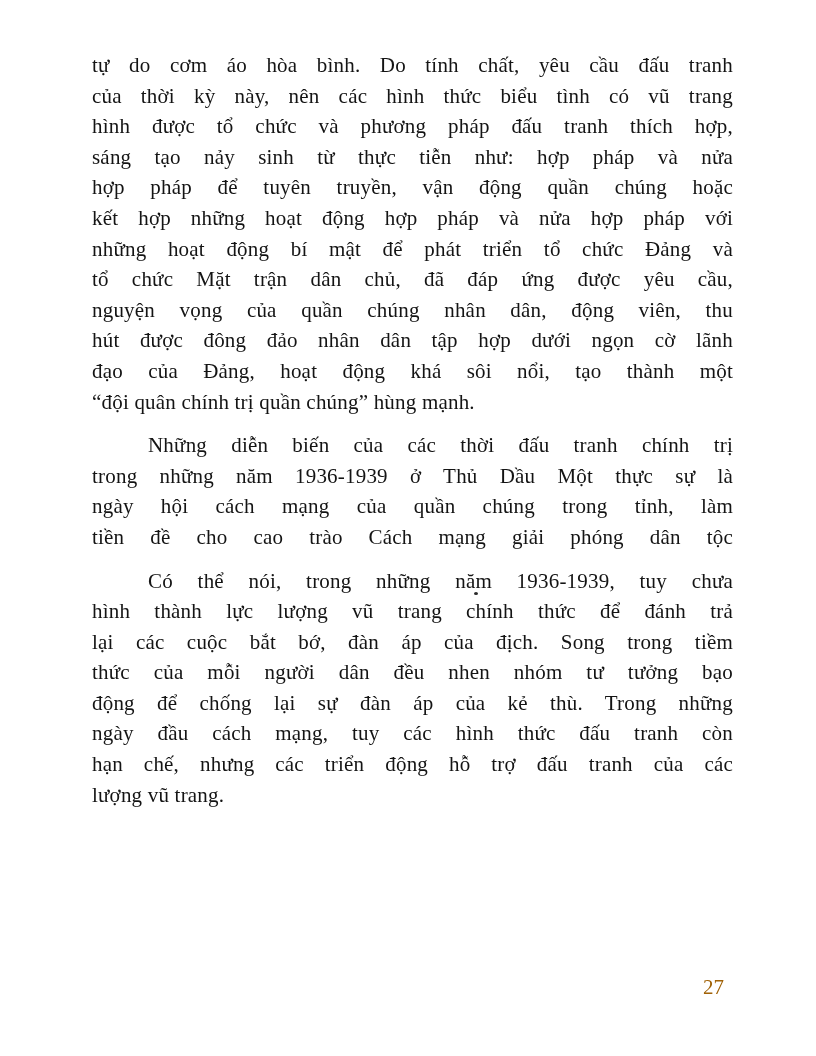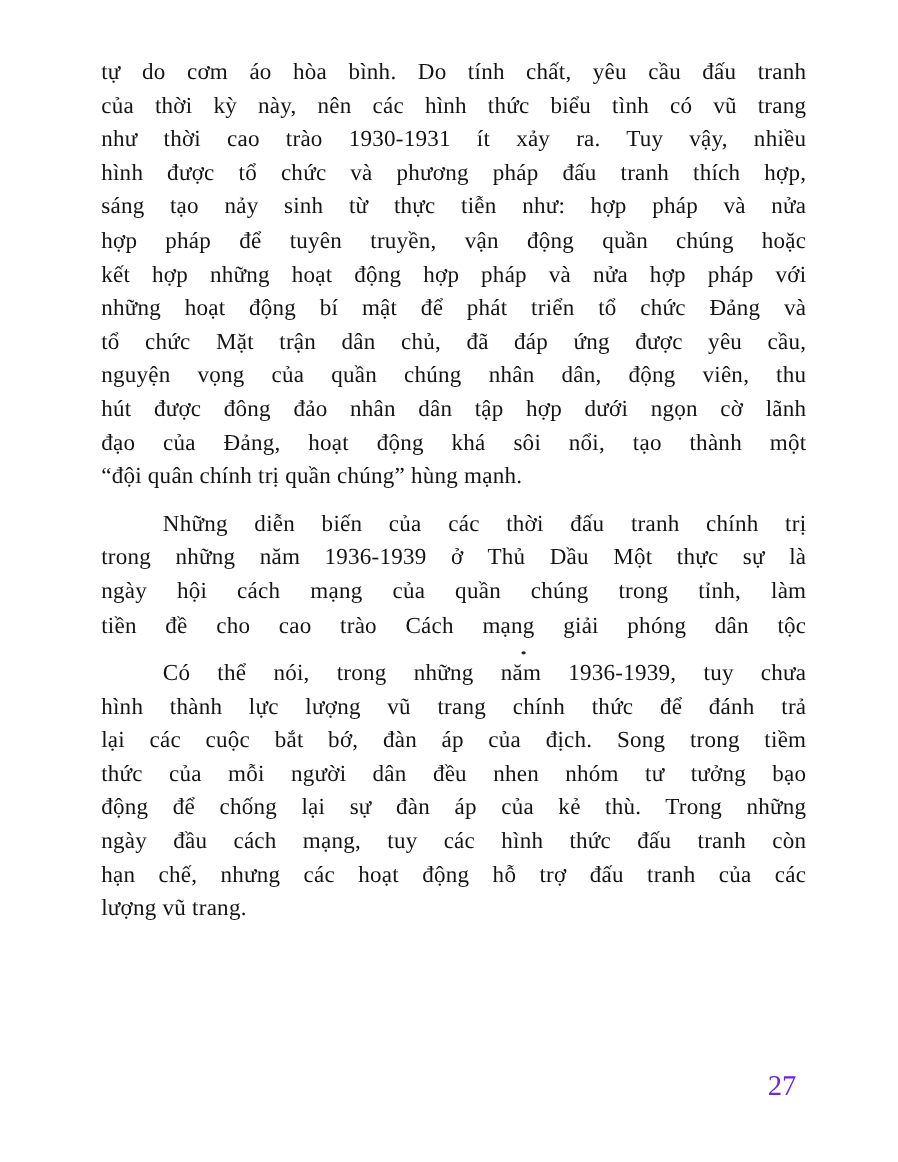--- a/index.html
+++ b/index.html
@@ -38,44 +38,43 @@
     text-align: right;
     text-align-last: left;
   }
   .line.indent {
     text-indent: 56px;
   }
   .page-number {
     position: absolute;
     top: 972px;
     right: 92px;
-    font-size: 26px;
+    font-size: 21px;
     line-height: 30px;
-    color: #6d28d9;
+    color: #a16207;
     text-align: right;
   }
   .ink-speck {
     position: absolute;
     left: 474px;
     top: 592px;
     width: 4px;
     height: 3px;
     background: #2a2a2a;
     border-radius: 50%;
   }
 </style>
 </head>
 <body>
 
 <div class="page">
   <div class="text-block" id="text-block">
       <div class="paragraph">
         <div class="line">tự do cơm áo hòa bình. Do tính chất, yêu cầu đấu tranh</div>
         <div class="line">của thời kỳ này, nên các hình thức biểu tình có vũ trang</div>
-        <div class="line">như thời cao trào 1930-1931 ít xảy ra. Tuy vậy, nhiều</div>
         <div class="line">hình được tổ chức và phương pháp đấu tranh thích hợp,</div>
         <div class="line">sáng tạo nảy sinh từ thực tiễn như: hợp pháp và nửa</div>
         <div class="line">hợp pháp để tuyên truyền, vận động quần chúng hoặc</div>
         <div class="line">kết hợp những hoạt động hợp pháp và nửa hợp pháp với</div>
         <div class="line">những hoạt động bí mật để phát triển tổ chức Đảng và</div>
         <div class="line">tổ chức Mặt trận dân chủ, đã đáp ứng được yêu cầu,</div>
         <div class="line">nguyện vọng của quần chúng nhân dân, động viên, thu</div>
         <div class="line">hút được đông đảo nhân dân tập hợp dưới ngọn cờ lãnh</div>
         <div class="line">đạo của Đảng, hoạt động khá sôi nổi, tạo thành một</div>
         <div class="line last">“đội quân chính trị quần chúng” hùng mạnh.</div>
@@ -86,19 +85,19 @@
         <div class="line">ngày hội cách mạng của quần chúng trong tỉnh, làm</div>
         <div class="line">tiền đề cho cao trào Cách mạng giải phóng dân tộc</div>
       </div>
       <div class="paragraph">
         <div class="line indent">Có thể nói, trong những năm 1936-1939, tuy chưa</div>
         <div class="line">hình thành lực lượng vũ trang chính thức để đánh trả</div>
         <div class="line">lại các cuộc bắt bớ, đàn áp của địch. Song trong tiềm</div>
         <div class="line">thức của mỗi người dân đều nhen nhóm tư tưởng bạo</div>
         <div class="line">động để chống lại sự đàn áp của kẻ thù. Trong những</div>
         <div class="line">ngày đầu cách mạng, tuy các hình thức đấu tranh còn</div>
-        <div class="line">hạn chế, nhưng các hoạt động hỗ trợ đấu tranh của các</div>
+        <div class="line">hạn chế, nhưng các triển động hỗ trợ đấu tranh của các</div>
         <div class="line last">lượng vũ trang.</div>
       </div>
     </div>
   <div class="ink-speck"></div>
   <div class="page-number">27</div>
 </div>
 
 </body></html>

